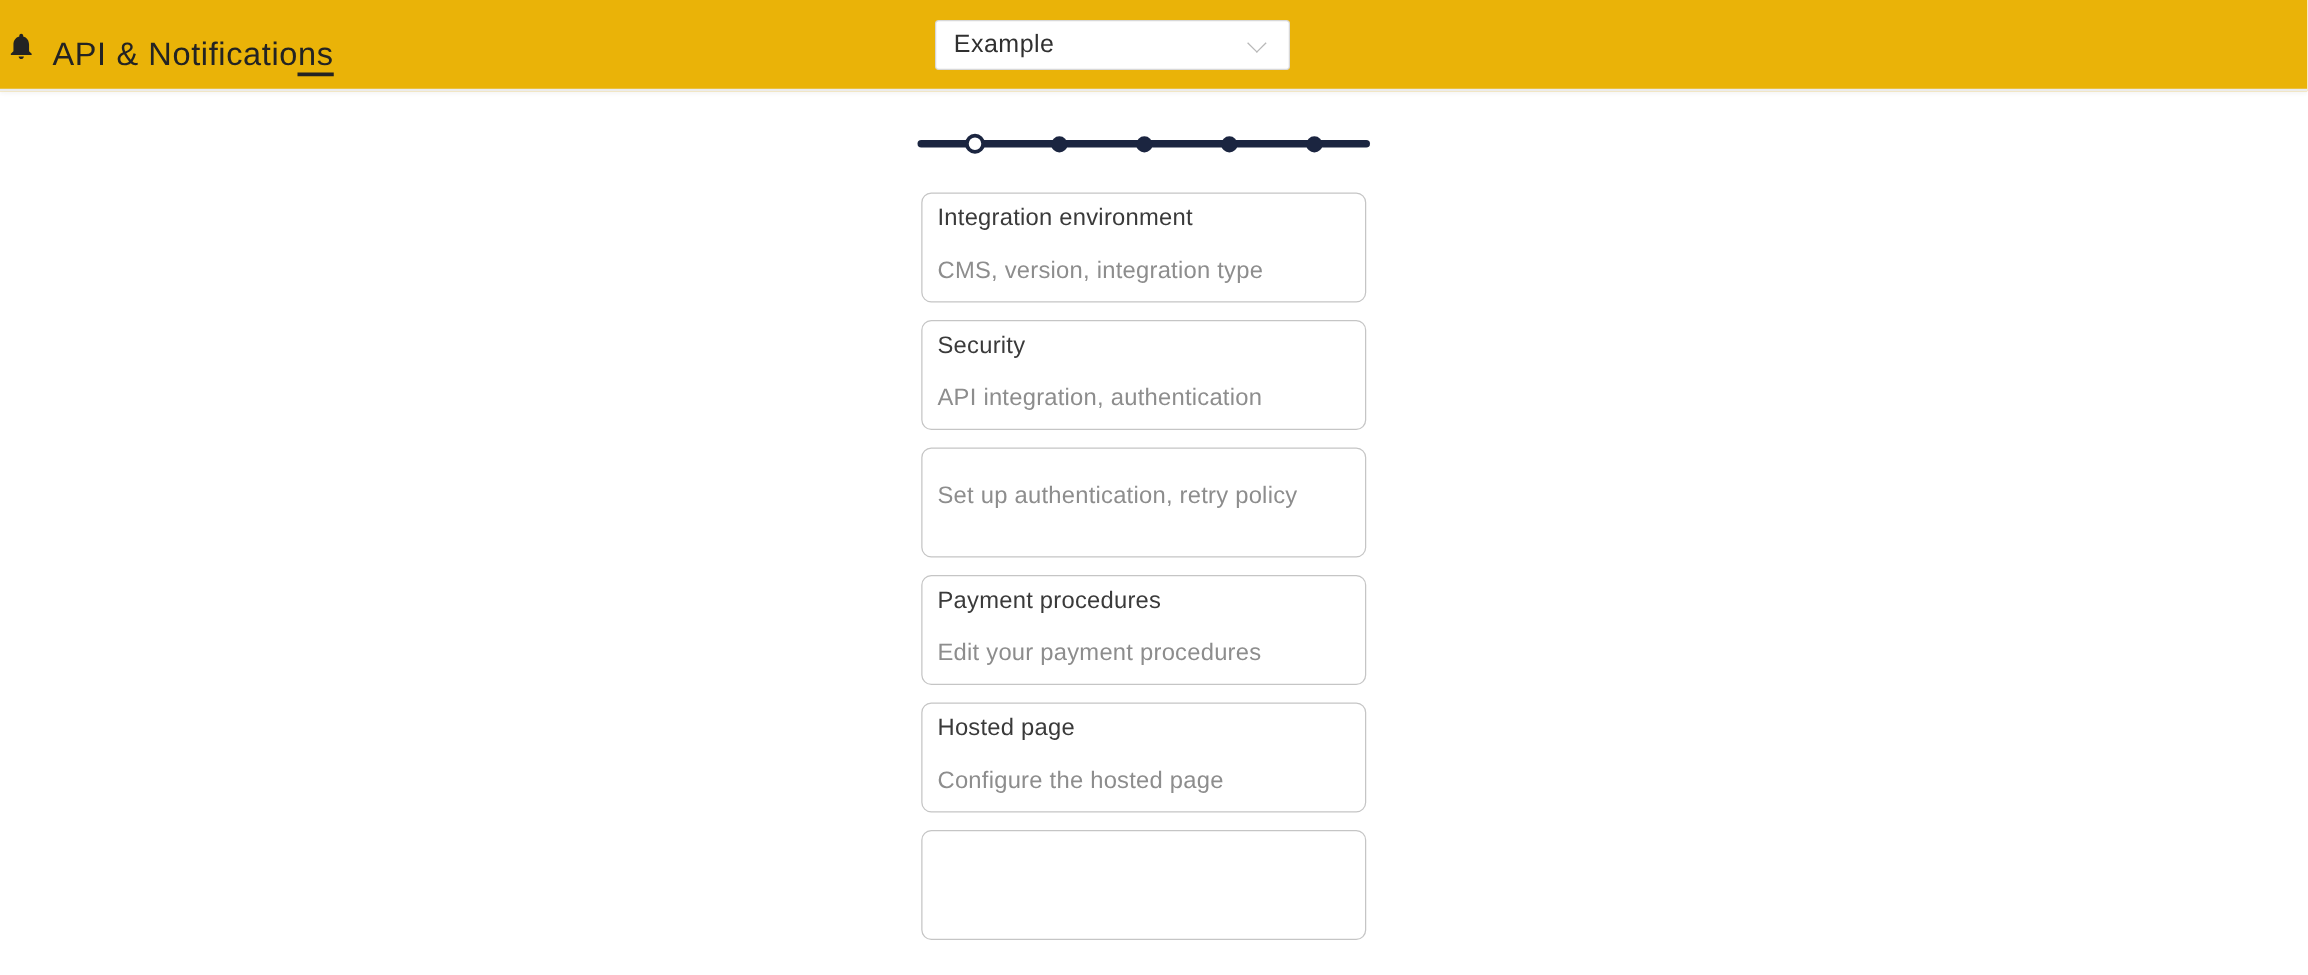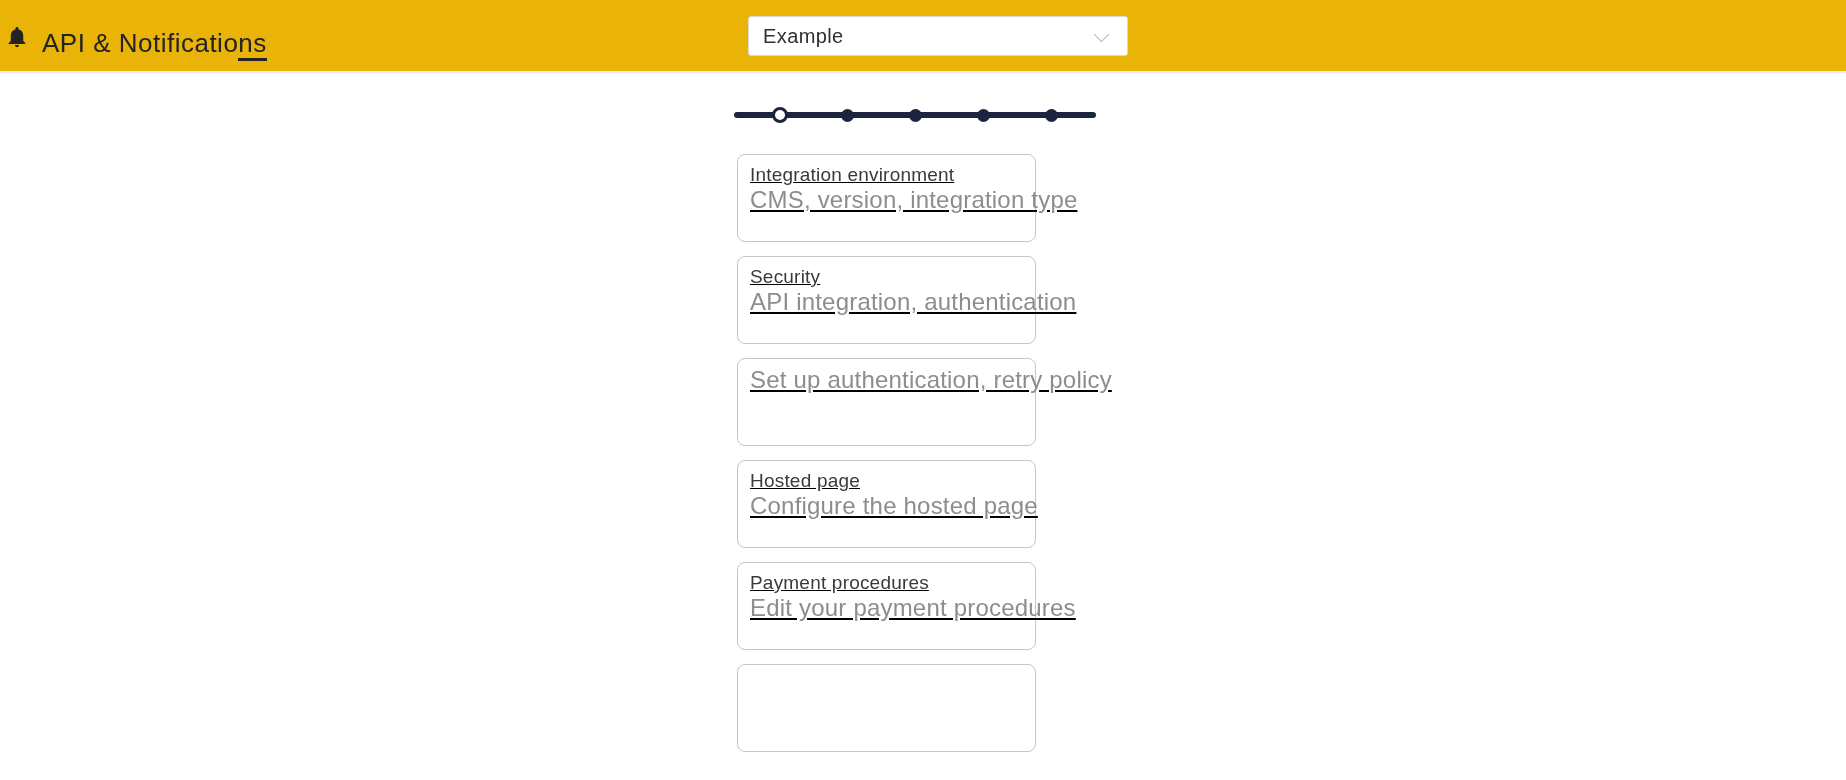--- a/index.html
+++ b/index.html
@@ -35,21 +35,21 @@
   .page-title .title-underlined {
     display: inline-block;
     line-height: 1.0;
     border-bottom: 3px solid #232323;
     padding-bottom: 2px;
   }
 
   
   .env-select {
     position: absolute; left: 748px; top: 16px;
-    width: 380px; height: 40px;
+    width: 284px; height: 40px;
     background: #ffffff;
     border: 1px solid #d8d8d8;
     border-radius: 3px;
     cursor: pointer;
   }
   .env-select .env-value {
     position: absolute; left: 14px; top: 50%;
     transform: translateY(-50%);
     font-size: 20px; color: #303030;
     letter-spacing: 0.4px;
@@ -88,38 +88,37 @@
     box-sizing: content-box;
     cursor: pointer;
   }
 
   
   .cards {
     position: absolute; left: 737px; top: 154px;
     width: 356px;
   }
   .card {
-    width: 299px; height: 88px;
+    width: 356px; height: 88px;
     margin-bottom: 14px;
     background: #ffffff;
     border: 1px solid #c5c5c5;
     border-radius: 8px;
     padding: 8px 12px 0 12px;
     cursor: pointer;
-    text-decoration: underline;
   }
   .card-title {
     font-size: 19px; line-height: 24px;
     font-weight: 500; color: #3a3a3a;
     letter-spacing: 0.2px;
     white-space: nowrap;
   }
   .card-subtitle {
-    margin-top: 1px;
-    font-size: 24px; line-height: 24px;
+    margin-top: 18px;
+    font-size: 19px; line-height: 24px;
     font-weight: 400; color: #8d8d8d;
     letter-spacing: 0.2px;
     white-space: nowrap;
   }
 </style>
 </head>
 <body>
 
 <div class="header">
   <span class="bell">
@@ -154,25 +153,25 @@
   <div class="card">
     <div class="card-title">Security</div>
     <div class="card-subtitle">API integration, authentication</div>
   </div>
 
   <div class="card">
     <div class="card-subtitle">Set up authentication, retry policy</div>
   </div>
 
   <div class="card">
-    <div class="card-title">Hosted page</div>
-    <div class="card-subtitle">Configure the hosted page</div>
+    <div class="card-title">Payment procedures</div>
+    <div class="card-subtitle">Edit your payment procedures</div>
   </div>
 
   <div class="card">
-    <div class="card-title">Payment procedures</div>
-    <div class="card-subtitle">Edit your payment procedures</div>
+    <div class="card-title">Hosted page</div>
+    <div class="card-subtitle">Configure the hosted page</div>
   </div>
 
   <div class="card">
   </div>
 
 </div>
 
 </body></html>

